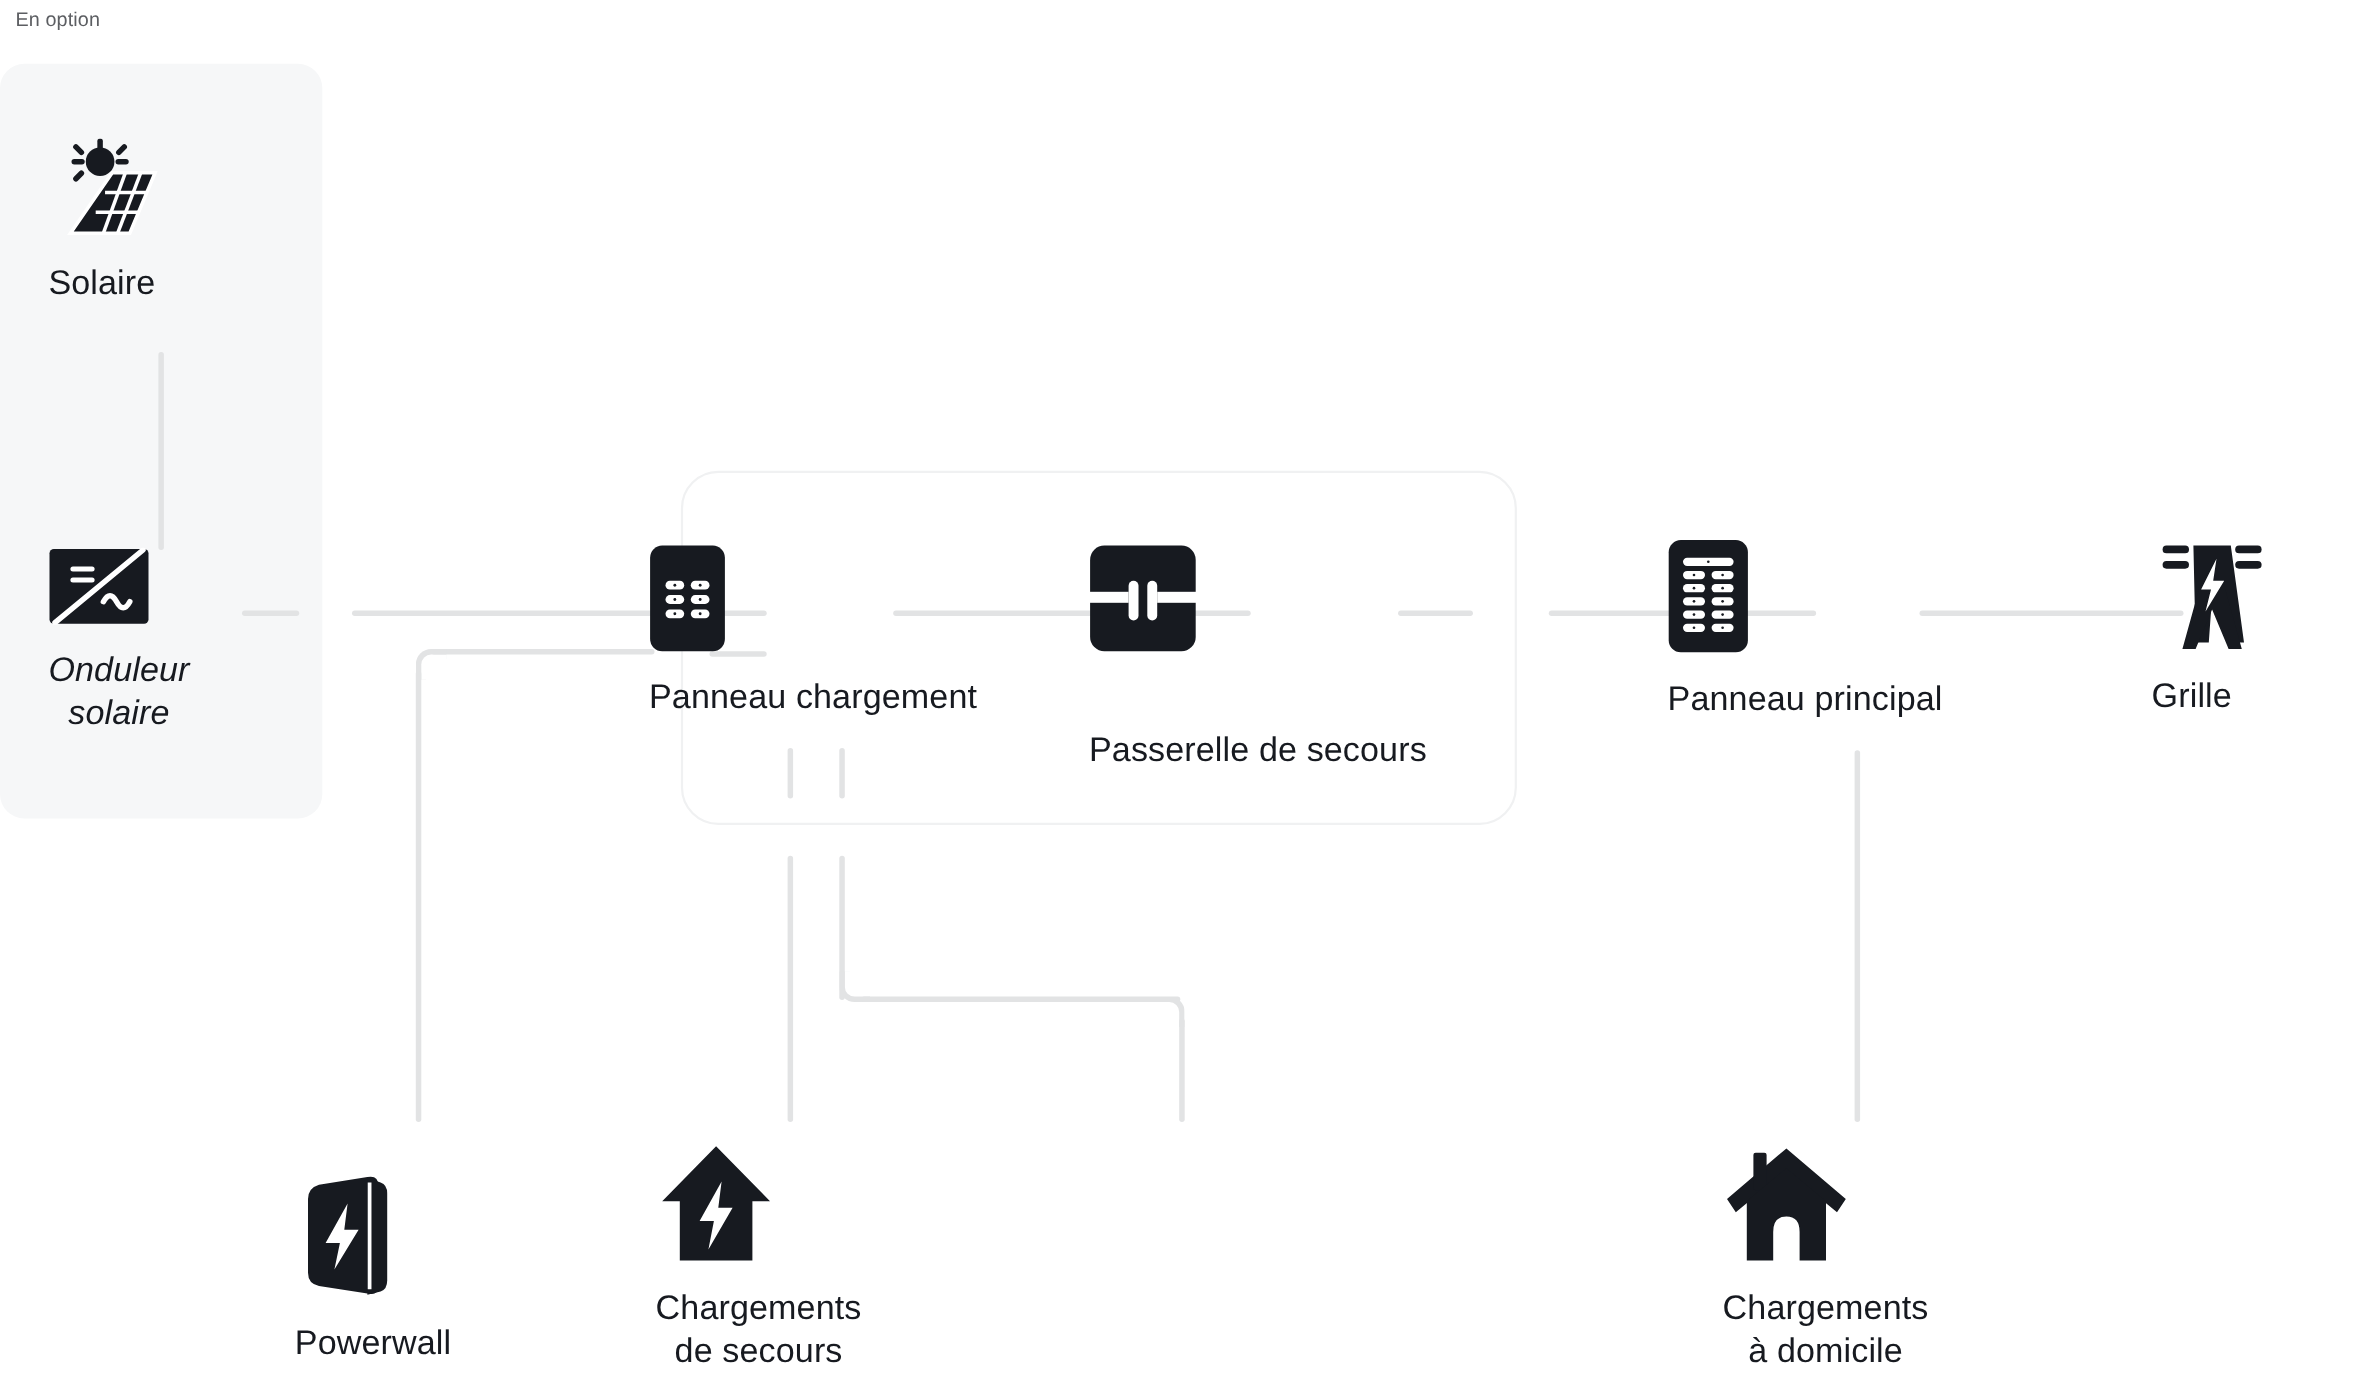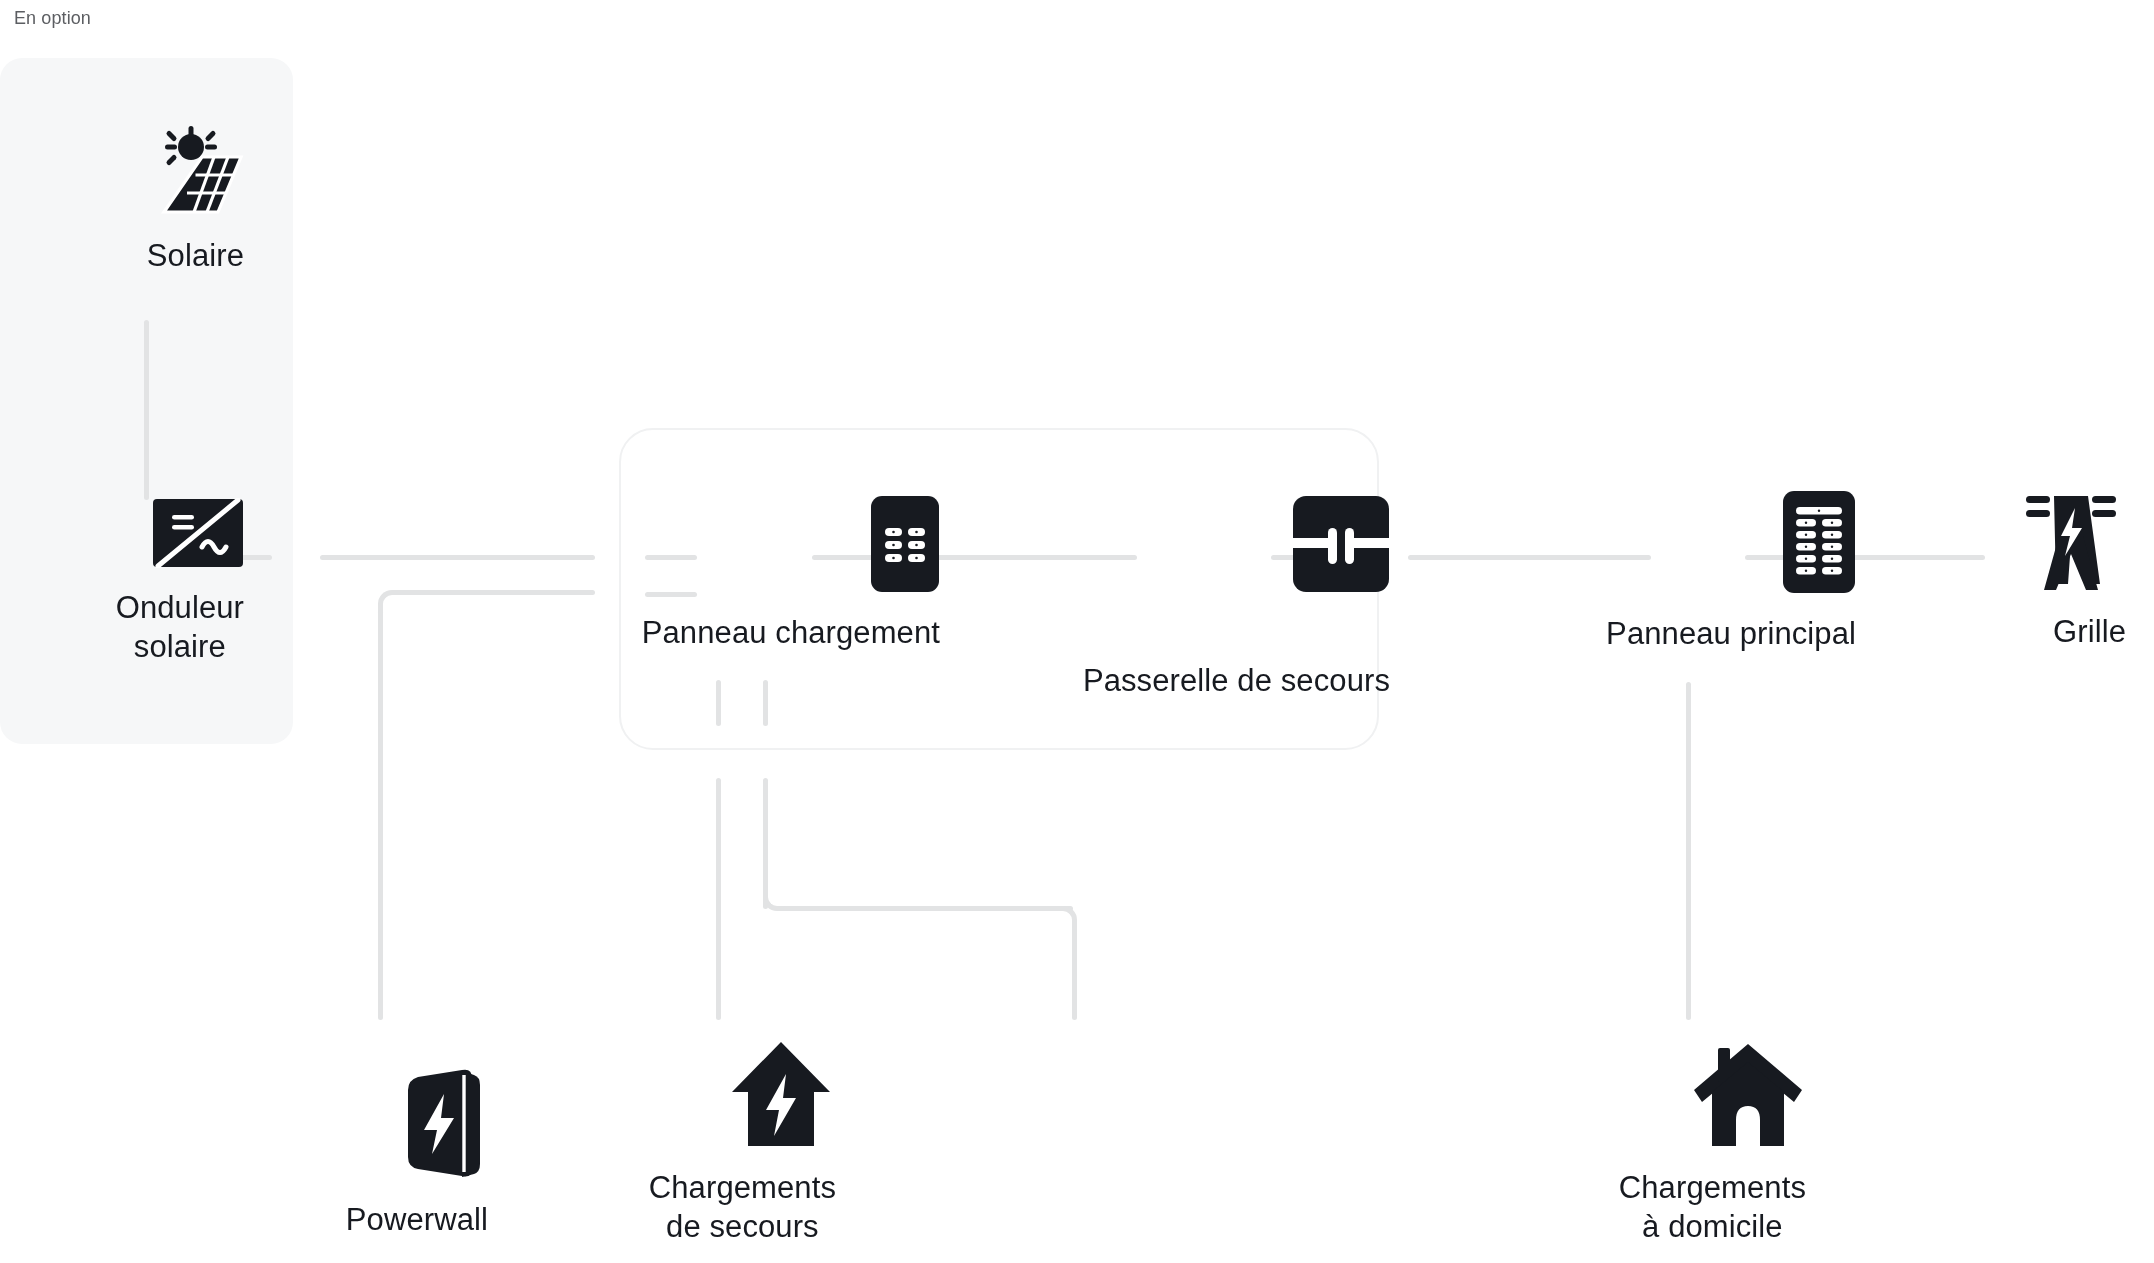--- a/index.html
+++ b/index.html
@@ -18,21 +18,21 @@
     position:absolute; left:14px; top:8px;
     font-size:18px; color:#5c5e62; letter-spacing:.1px;
   }
   .optional-box{
     position:absolute; left:0px; top:58px;
     width:293px; height:686px;
     background:#f6f7f8; border-radius:22px;
   }
 
   
-  .node{ position:absolute; display:flex; flex-direction:column; align-items:flex-end; }
+  .node{ position:absolute; display:flex; flex-direction:column; align-items:flex-start; }
   .node .icon{ display:block; }
   .node .label{
     margin-top:16px;
     font-size:31px; line-height:1.27; font-weight:400;
     color:#171a20; text-align:center; white-space:pre-line;
     letter-spacing:.1px;
   }
 
   
   .group-box{
@@ -121,21 +121,21 @@
           <path d="M70 31 L50 86"></path>
           <path d="M84 31 L63 86"></path>
           <path d="M51.5 49 L90 49"></path>
           <path d="M43 67 L82 67"></path>
         </g>
       </svg>
     </span>
     <span class="label">Solaire</span>
   </div>
 
-  <div class="node" style="left:44px; top:498px; width:200px;">
+  <div class="node" style="left:44px; top:498px; width:200px;font-style:italic;">
     <span class="icon">
       <svg width="92" height="70" viewBox="0 0 92 70" fill="none">
         <rect x="1" y="1" width="90" height="68" rx="4" fill="#171a20"></rect>
         <path d="M86 2 L6 68" stroke="#ffffff" stroke-width="5" stroke-linecap="round"></path>
         <rect x="20" y="17" width="22" height="4.6" rx="2.3" fill="#ffffff"></rect>
         <rect x="20" y="27" width="22" height="4.6" rx="2.3" fill="#ffffff"></rect>
         <path d="M50 49 q6 -11 12 0 q6 11 12 0" stroke="#ffffff" stroke-width="5" fill="none" stroke-linecap="round"></path>
       </svg>
     </span>
     <span class="label">Onduleur

